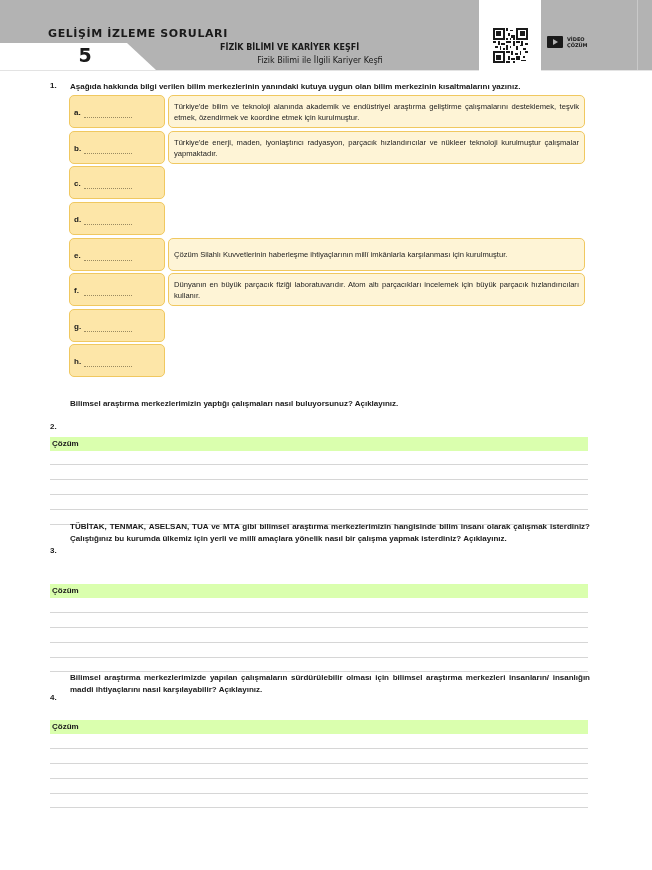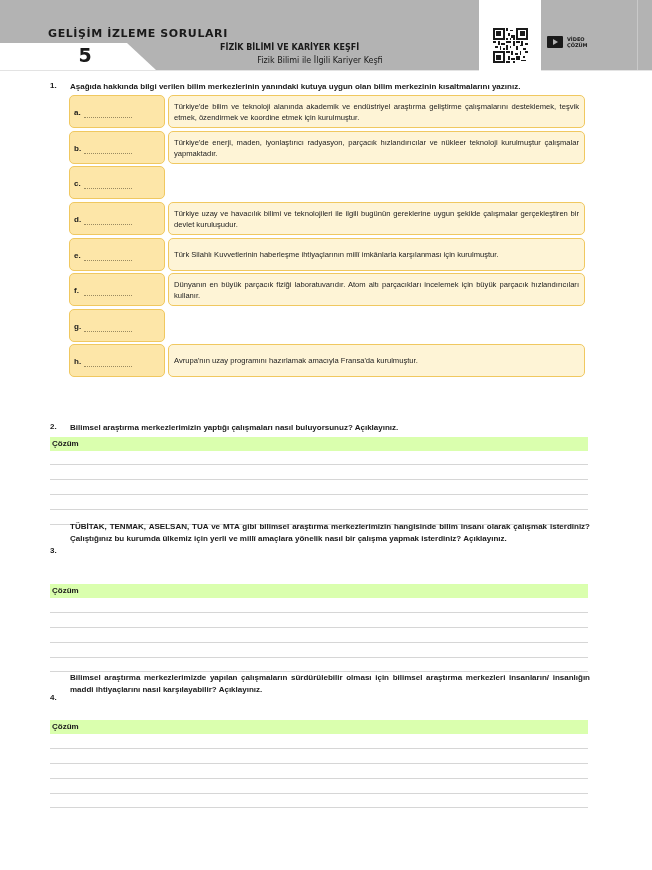--- a/index.html
+++ b/index.html
@@ -136,31 +136,28 @@
       <div class="label-box">
         <span class="label-letter">c.</span>
         <span class="label-dots"></span>
       </div>
     </div>
     <div class="match-row" style="top: 202px;">
       <div class="label-box">
         <span class="label-letter">d.</span>
         <span class="label-dots"></span>
       </div>
-      <div class="desc-box">
-        <span class="desc-text">Türkiye uzay ve havacılık bilimi ve teknolojileri ile ilgili bugünün gereklerine uygun şekilde çalışmalar gerçekleştiren bir devlet kuruluşudur.</span>
-      </div>
     </div>
     <div class="match-row" style="top: 238px;">
       <div class="label-box">
         <span class="label-letter">e.</span>
         <span class="label-dots"></span>
       </div>
       <div class="desc-box">
-        <span class="desc-text">Türk Silahlı Kuvvetlerinin haberleşme ihtiyaçlarının millî imkânlarla karşılanması için kurulmuştur.</span>
+        <span class="desc-text">Çözüm Silahlı Kuvvetlerinin haberleşme ihtiyaçlarının millî imkânlarla karşılanması için kurulmuştur.</span>
       </div>
     </div>
     <div class="match-row" style="top: 273px;">
       <div class="label-box">
         <span class="label-letter">f.</span>
         <span class="label-dots"></span>
       </div>
       <div class="desc-box">
         <span class="desc-text">Dünyanın en büyük parçacık fiziği laboratuvarıdır. Atom altı parçacıkları incelemek için büyük parçacık hızlandırıcıları kullanır.</span>
       </div>
@@ -169,28 +166,25 @@
       <div class="label-box">
         <span class="label-letter">g.</span>
         <span class="label-dots"></span>
       </div>
     </div>
     <div class="match-row" style="top: 344px;">
       <div class="label-box">
         <span class="label-letter">h.</span>
         <span class="label-dots"></span>
       </div>
-      <div class="desc-box">
-        <span class="desc-text">Avrupa'nın uzay programını hazırlamak amacıyla Fransa'da kurulmuştur.</span>
-      </div>
     </div>
   </div>
 
 <div class="q-num" style="top:422px;">2.</div>
-<div class="q-text" style="top:422px;">Bilimsel araştırma merkezlerimizin yaptığı çalışmaları nasıl buluyorsunuz? Açıklayınız.</div>
+<div class="q-text" style="top:398px;">Bilimsel araştırma merkezlerimizin yaptığı çalışmaları nasıl buluyorsunuz? Açıklayınız.</div>
 <div class="solution-bar" style="top:437px;">
   <span class="solution-label">Çözüm</span>
 </div>
 <div class="answer-line" style="top:464px;"></div>
 <div class="answer-line" style="top:479px;"></div>
 <div class="answer-line" style="top:494px;"></div>
 <div class="answer-line" style="top:509px;"></div>
 <div class="answer-line" style="top:524px;"></div>
 
 <div class="q-num" style="top:546px;">3.</div>

